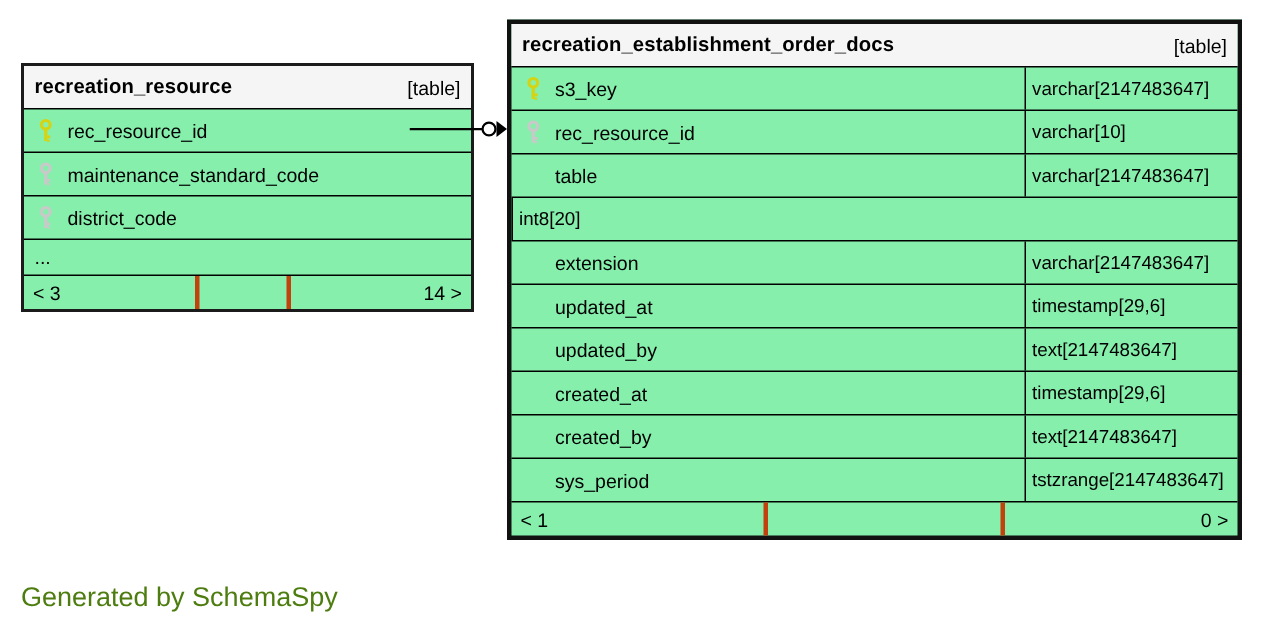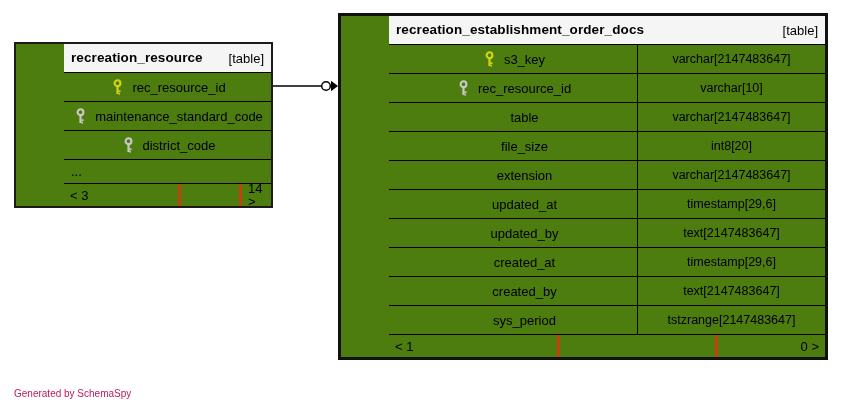--- a/index.html
+++ b/index.html
@@ -3,49 +3,49 @@
 <meta charset="utf-8">
 <style>
   html,body{margin:0;padding:0;}
   body{
     width:845px;height:417px;background:#ffffff;position:relative;overflow:hidden;
     font-family:"Liberation Sans",sans-serif;color:#000;
   }
   *{box-sizing:border-box;}
   .canvas{position:absolute;inset:0;}
   .dbtable{
-    position:absolute;background:#4d7c0f;border:2px solid #1b1b1b;
-    font-size:13px;line-height:1;padding-left:48px;
+    position:absolute;background:#86efac;border:2px solid #1b1b1b;
+    font-size:13px;line-height:1;
   }
   .dbtable.thick{border-width:3px;border-color:#111;}
   .thead{
     display:flex;justify-content:space-between;align-items:center;
     background:#f5f5f5;height:28px;padding:0 7px;
   }
   .thead .tname{font-weight:bold;font-size:13.5px;letter-spacing:.1px;}
   .thead .ttag{font-size:13px;font-weight:normal;}
   .row{display:flex;align-items:stretch;height:29px;border-top:1px solid #000;}
-  .cell{display:flex;align-items:center;justify-content:center;}
+  .cell{display:flex;align-items:center;}
   .cell.name{flex:1;padding:0 6px 0 9px;gap:9px;min-width:0;}
-  .cell.type{width:188px;border-left:1px solid #000;padding:0 4px;font-size:12.5px;}
+  .cell.type{width:142px;border-left:1px solid #000;padding:0 4px;font-size:12.5px;}
   .keyicon{width:11px;height:16px;display:inline-flex;flex:0 0 11px;}
   .keyicon svg{display:block;}
   .ellipsis-row{height:24px;border-top:1px solid #000;display:flex;align-items:center;padding:0 7px;}
   .tfoot{display:flex;height:23px;border-top:1px solid #000;align-items:stretch;}
   .fcell{display:flex;align-items:center;padding:0 6px;font-size:13px;}
   .fcell.mid,.fcell.right{border-left:3px solid #c2410c;}
   .fcell.right{flex:1;justify-content:flex-end;}
-  #table-left{left:14px;top:42px;width:259px;}
+  #table-left{left:14px;top:42px;width:302px;}
   #table-left .fcell.left{width:114px;}
   #table-left .fcell.mid{width:61px;}
   #table-right{left:338px;top:13px;width:490px;}
   #table-right .fcell.left{width:168px;}
   #table-right .fcell.mid{width:158px;}
   #connector{position:absolute;left:273px;top:76px;}
-  #credit{position:absolute;left:14px;top:388px;font-size:10px;color:#be185d;}
+  #credit{position:absolute;left:14px;top:388px;font-size:18px;color:#4d7c0f;}
 </style>
 </head>
 <body>
 
 <div class="canvas">
 
   <div class="dbtable" id="table-left">
     <div class="thead">
       <span class="tname">recreation_resource</span>
       <span class="ttag">[table]</span>
@@ -140,24 +140,20 @@
           <div class="cell type">varchar[10]</div>
         </div>
         <div class="row">
           <div class="cell name">
             <span class="keyicon"></span>
             <span>table</span>
           </div>
           <div class="cell type">varchar[2147483647]</div>
         </div>
         <div class="row">
-          <div class="cell name">
-            <span class="keyicon"></span>
-            <span>file_size</span>
-          </div>
           <div class="cell type">int8[20]</div>
         </div>
         <div class="row">
           <div class="cell name">
             <span class="keyicon"></span>
             <span>extension</span>
           </div>
           <div class="cell type">varchar[2147483647]</div>
         </div>
         <div class="row">

